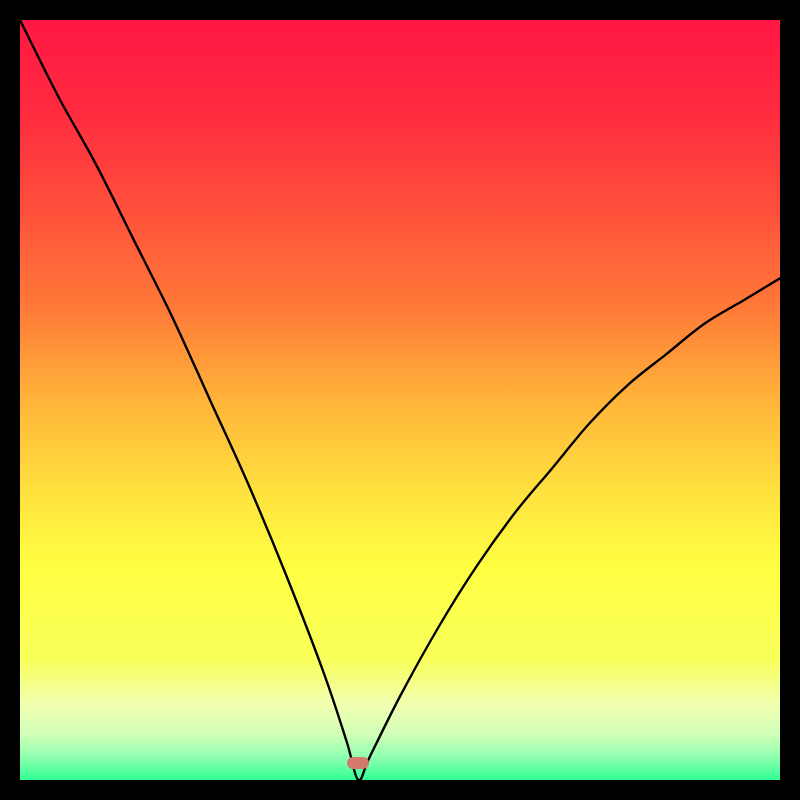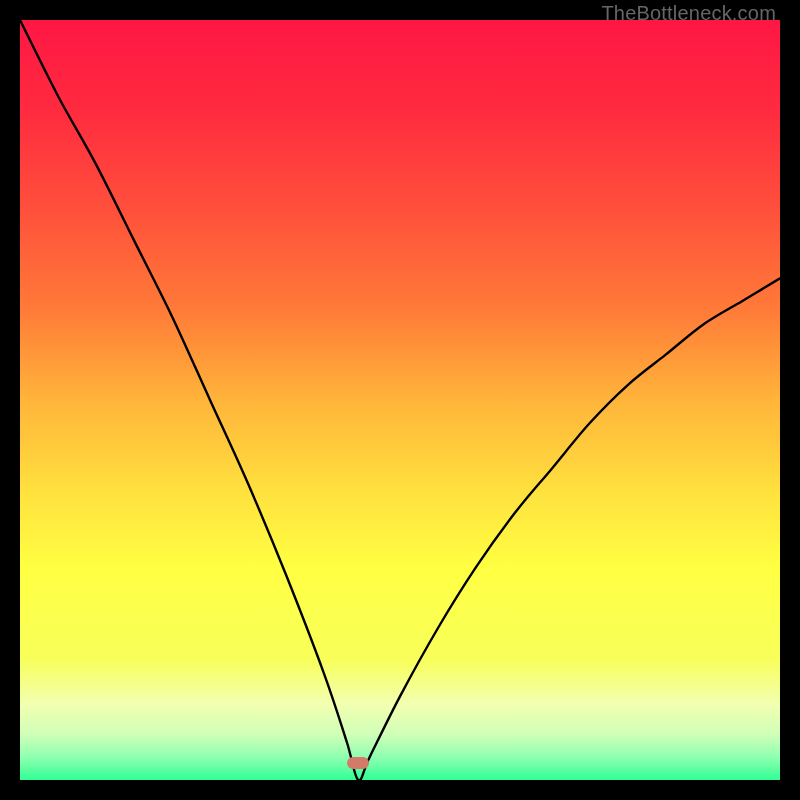--- a/index.html
+++ b/index.html
@@ -55,21 +55,20 @@
     height: 12px;
     background: #d47a6a;
     border-radius: 6px;
   }
 </style>
 </head>
 <body>
 
 <div class="frame">
 
-  <div class="watermark">TheBottleneck.com</div>
 
   <div class="plot-area">
 
     <svg class="gradient-bg" id="grad-svg" preserveAspectRatio="none" viewBox="0 0 760 760" width="760" height="760">
       <defs>
         <linearGradient id="bg-grad" x1="0" y1="0" x2="0" y2="1">
             <stop offset="0%" stop-color="#ff1744"></stop>
             <stop offset="12%" stop-color="#ff2b3f"></stop>
             <stop offset="25%" stop-color="#ff503b"></stop>
             <stop offset="38%" stop-color="#ff7a38"></stop>

